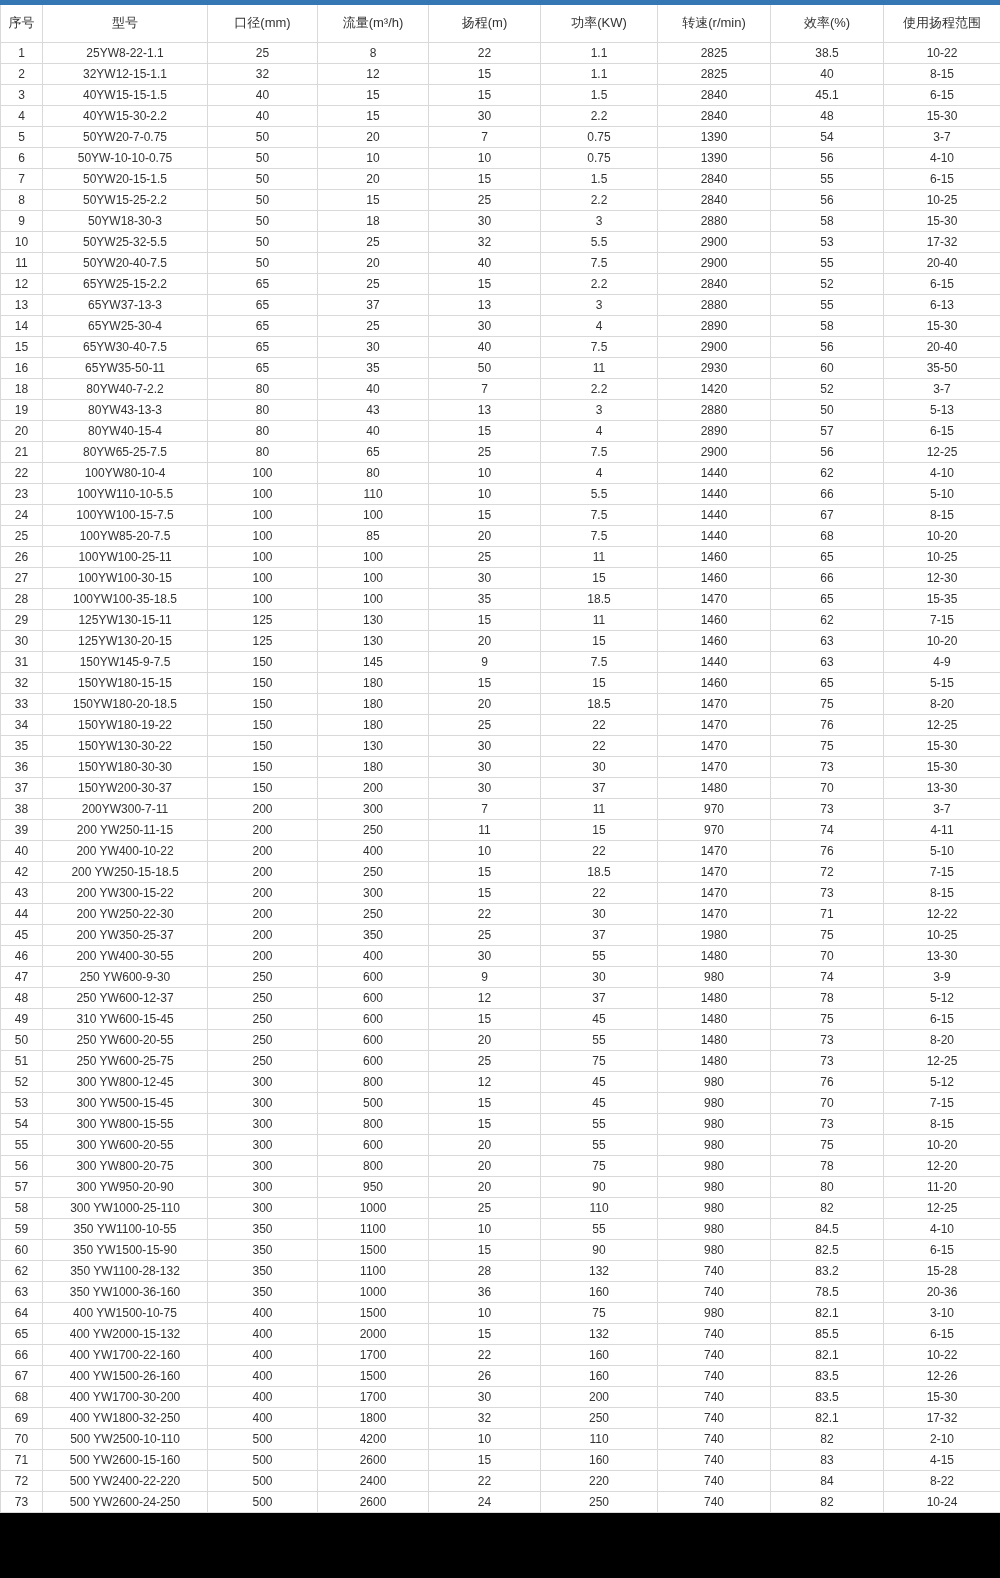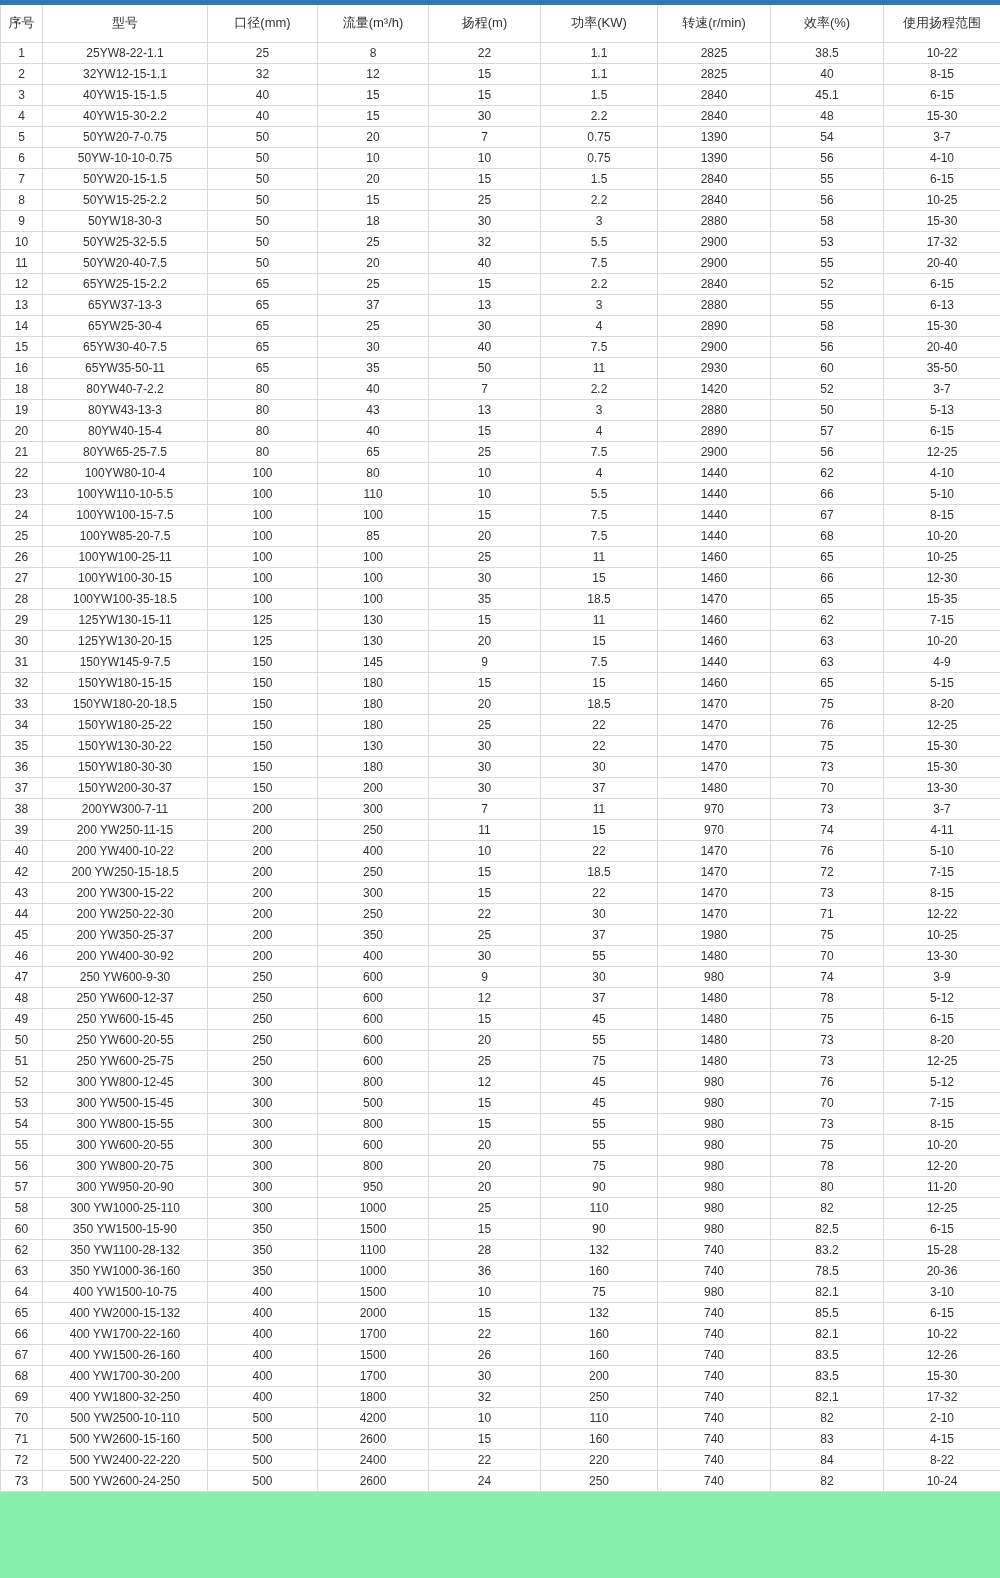--- a/index.html
+++ b/index.html
@@ -5,21 +5,21 @@
   * { box-sizing: border-box; }
   html, body {
     margin: 0;
     padding: 0;
     background: #ffffff;
     font-family: "Liberation Sans", "DejaVu Sans", sans-serif;
   }
   .page {
     width: 1000px;
     height: 1578px;
-    background: #86efac;
+    background: #000000;
     overflow: hidden;
   }
   .accent-bar {
     width: 100%;
     height: 5px;
     background: #3576b4;
   }
   table.spec-table {
     width: 1000px;
     border-collapse: collapse;
@@ -446,21 +446,21 @@
           <td>150</td>
           <td>180</td>
           <td>20</td>
           <td>18.5</td>
           <td>1470</td>
           <td>75</td>
           <td>8-20</td>
         </tr>
         <tr>
           <td>34</td>
-          <td>150YW180-25-22</td>
+          <td>150YW180-19-22</td>
           <td>150</td>
           <td>180</td>
           <td>25</td>
           <td>22</td>
           <td>1470</td>
           <td>76</td>
           <td>12-25</td>
         </tr>
         <tr>
           <td>35</td>
@@ -567,21 +567,21 @@
           <td>200</td>
           <td>350</td>
           <td>25</td>
           <td>37</td>
           <td>1980</td>
           <td>75</td>
           <td>10-25</td>
         </tr>
         <tr>
           <td>46</td>
-          <td>200 YW400-30-92</td>
+          <td>200 YW400-30-55</td>
           <td>200</td>
           <td>400</td>
           <td>30</td>
           <td>55</td>
           <td>1480</td>
           <td>70</td>
           <td>13-30</td>
         </tr>
         <tr>
           <td>47</td>
@@ -600,21 +600,21 @@
           <td>250</td>
           <td>600</td>
           <td>12</td>
           <td>37</td>
           <td>1480</td>
           <td>78</td>
           <td>5-12</td>
         </tr>
         <tr>
           <td>49</td>
-          <td>250 YW600-15-45</td>
+          <td>310 YW600-15-45</td>
           <td>250</td>
           <td>600</td>
           <td>15</td>
           <td>45</td>
           <td>1480</td>
           <td>75</td>
           <td>6-15</td>
         </tr>
         <tr>
           <td>50</td>
@@ -709,20 +709,31 @@
           <td>300 YW1000-25-110</td>
           <td>300</td>
           <td>1000</td>
           <td>25</td>
           <td>110</td>
           <td>980</td>
           <td>82</td>
           <td>12-25</td>
         </tr>
         <tr>
+          <td>59</td>
+          <td>350 YW1100-10-55</td>
+          <td>350</td>
+          <td>1100</td>
+          <td>10</td>
+          <td>55</td>
+          <td>980</td>
+          <td>84.5</td>
+          <td>4-10</td>
+        </tr>
+        <tr>
           <td>60</td>
           <td>350 YW1500-15-90</td>
           <td>350</td>
           <td>1500</td>
           <td>15</td>
           <td>90</td>
           <td>980</td>
           <td>82.5</td>
           <td>6-15</td>
         </tr>

